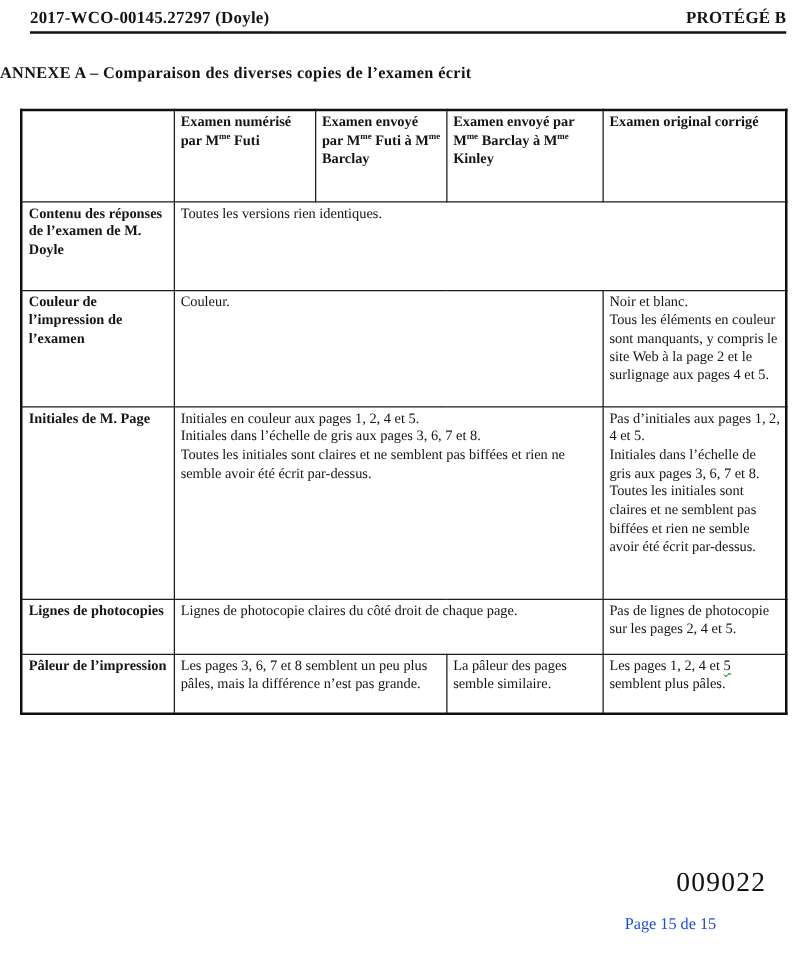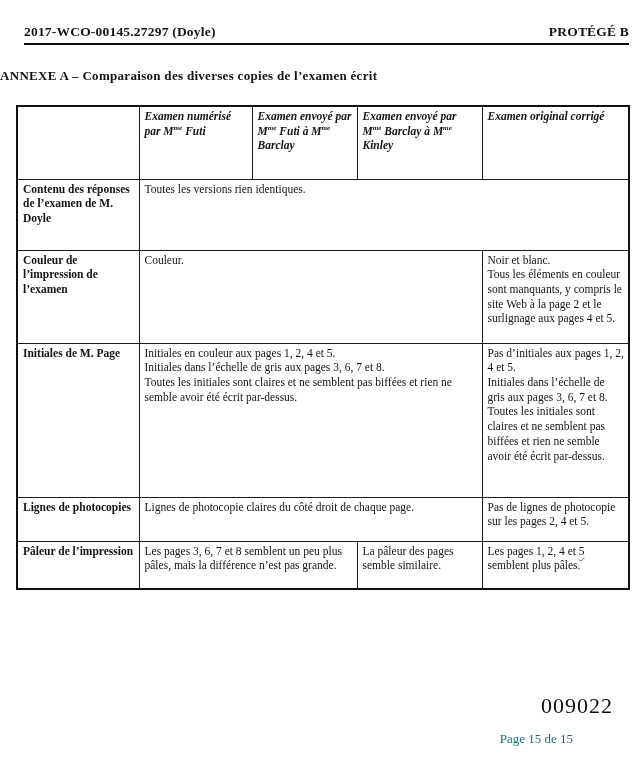--- a/index.html
+++ b/index.html
@@ -7,21 +7,21 @@
     width:642px;height:763px;
     background:#ffffff;
     font-family:"Liberation Serif","DejaVu Serif",serif;
     color:#141414;
     -webkit-font-smoothing:antialiased;
   }
   .page{position:relative;width:642px;height:763px;overflow:hidden;}
 
   
   .doc-header{
-    margin:24px 13px 0 24px;
+    margin:6px 13px 0 24px;
     padding-bottom:3px;
     border-bottom:2px solid #101010;
     display:flex;justify-content:space-between;align-items:center;
     font-weight:bold;font-size:13.5px;letter-spacing:.2px;
   }
 
   .doc-title{
     margin-top:23px;
     text-align:left;
     font-weight:bold;font-size:13px;letter-spacing:.3px;
@@ -38,21 +38,21 @@
     border:1px solid #1b1b1b;
     vertical-align:top;
     text-align:left;
     padding:2px 4px 2px 5px;
     overflow:hidden;
   }
   table.cmp{border:2px solid #101010;}
   th.hcell{font-weight:bold;font-size:11.5px;}
   td.rlabel{font-weight:bold;padding-left:6px;}
   .multiline{white-space:pre-line;}
-  tr.rh0{height:73px;font-style:italic;}
+  tr.rh0{height:73px;}
   tr.rh1{height:71px;}
   tr.rh2{height:93px;}
   tr.rh3{height:154px;}
   tr.rh4{height:44px;}
   tr.rh5{height:48px;}
   td.padtop{padding-top:15px;}
   sup{font-size:.62em;line-height:0;}
 
   .squiggle{
     text-decoration-line:underline;
@@ -60,21 +60,21 @@
     text-decoration-thickness:1px;
     text-underline-offset:2px;
   }
 
   .stamp{
     position:absolute;top:693px;right:29px;
     font-size:22px;letter-spacing:1px;color:#101010;
   }
   .pagenum{
     position:absolute;top:731px;right:69px;
-    font-size:13px;color:#0f766e;
+    font-size:13px;color:#1d4ed8;
   }
 </style>
 </head>
 <body>
 
 <div class="page">
 
   <div class="doc-header">
     <span>2017-WCO-00145.27297  (Doyle)</span>
     <span>PROTÉGÉ B</span>

